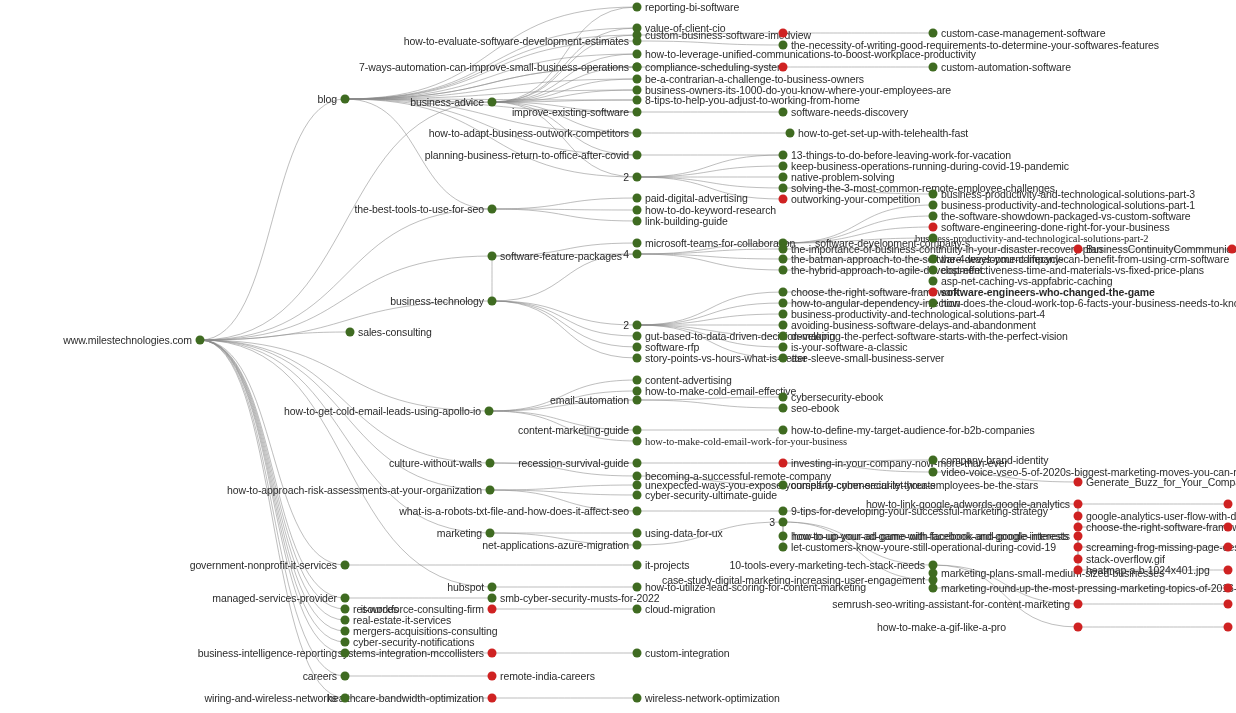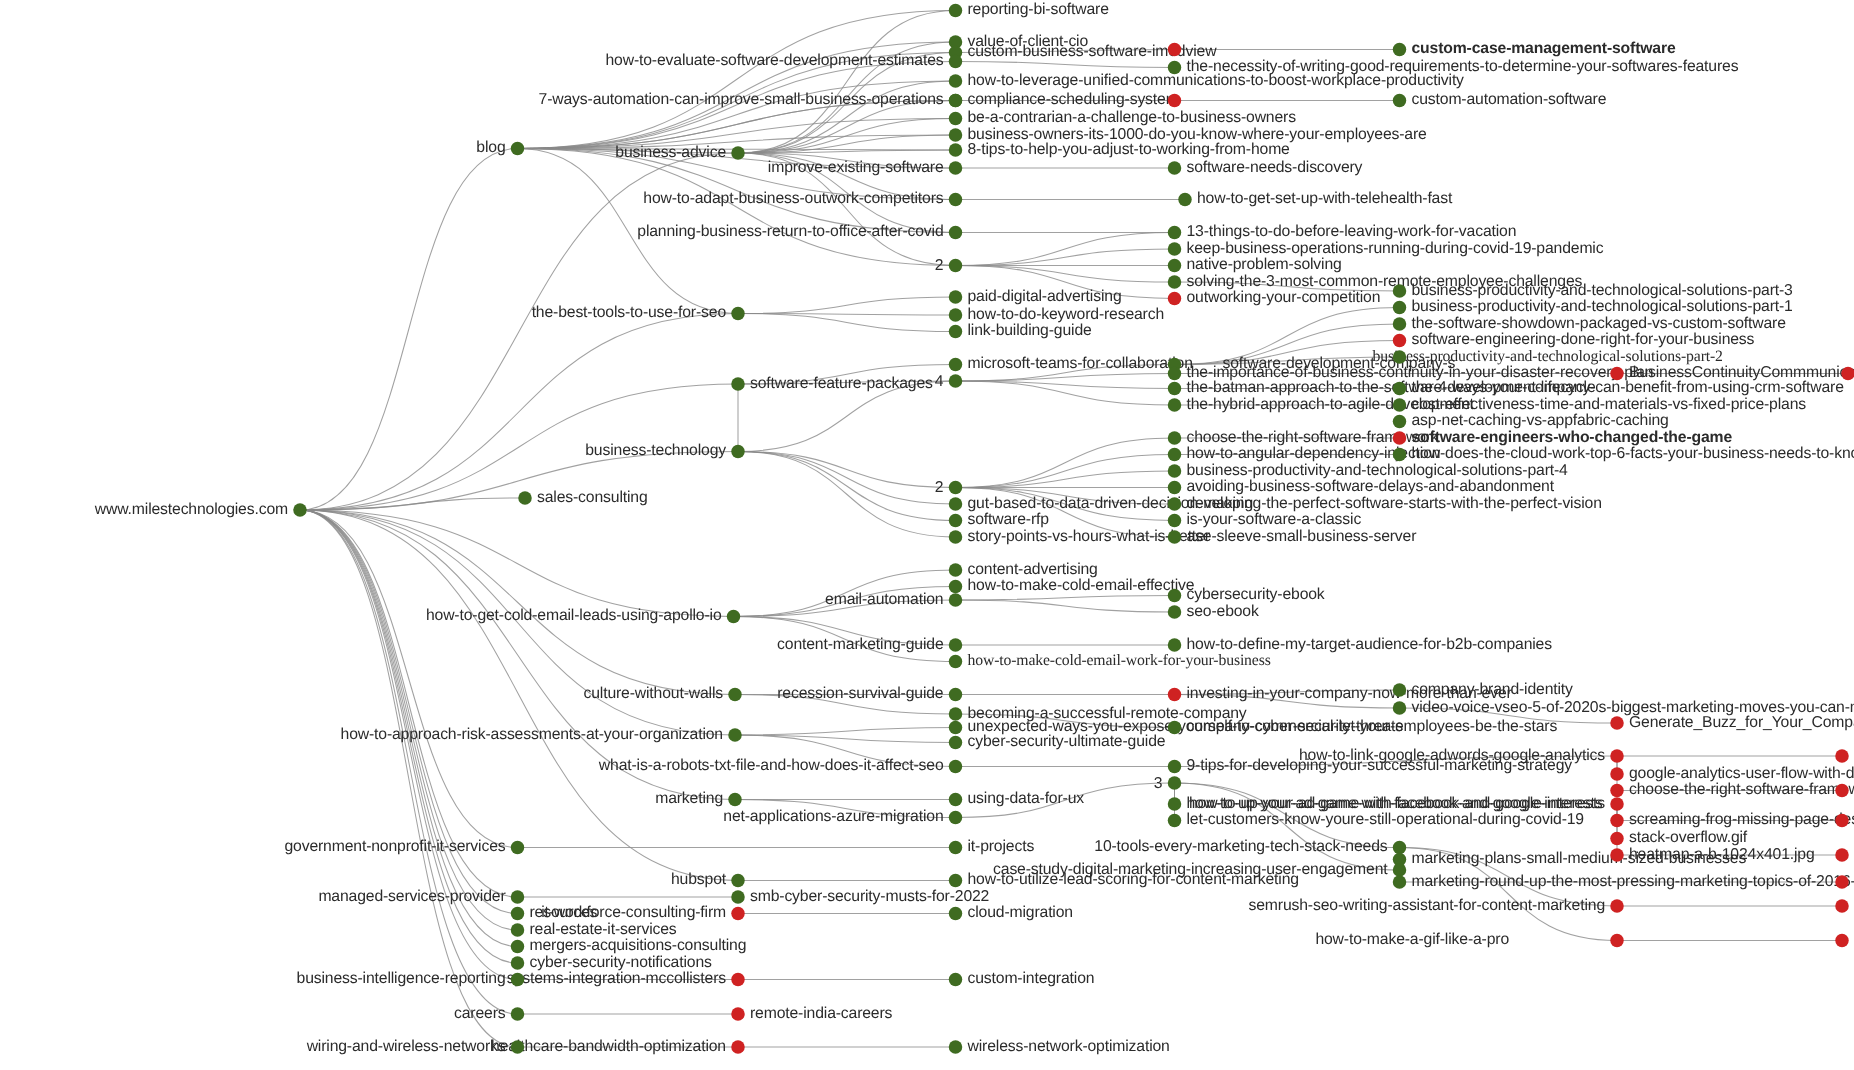--- a/index.html
+++ b/index.html
@@ -368,21 +368,21 @@
       <div class="lbl l" style="left: 941px; top: 573px;">marketing-plans-small-medium-sized-businesses</div>
       <div class="node ok" title="case-study-digital-marketing-increasing-user-engagement" style="left: 933px; top: 580px;"></div>
       <div class="lbl r" style="left: 925px; top: 580px;">case-study-digital-marketing-increasing-user-engagement</div>
       <div class="node ok" title="marketing-round-up-the-most-pressing-marketing-topics-of-2016-so-far" style="left: 933px; top: 588px;"></div>
       <div class="lbl l" style="left: 941px; top: 588px;">marketing-round-up-the-most-pressing-marketing-topics-of-2016-so-far</div>
       <div class="node err" title="semrush-seo-writing-assistant-for-content-marketing" style="left: 1078px; top: 604px;"></div>
       <div class="lbl r" style="left: 1070px; top: 604px;">semrush-seo-writing-assistant-for-content-marketing</div>
       <div class="node err" title="how-to-make-a-gif-like-a-pro" style="left: 1078px; top: 627px;"></div>
       <div class="lbl r" style="left: 1006px; top: 627px; padding-left: 20px;">how-to-make-a-gif-like-a-pro</div>
       <div class="node ok" title="custom-case-management-software" style="left: 933px; top: 33px;"></div>
-      <div class="lbl l" style="left: 941px; top: 33px; font-weight: bold;">custom-case-management-software</div>
+      <div class="lbl l" style="left: 941px; top: 33px;">custom-case-management-software</div>
       <div class="node ok" title="custom-automation-software" style="left: 933px; top: 67px;"></div>
       <div class="lbl l" style="left: 941px; top: 67px;">custom-automation-software</div>
       <div class="node ok" title="business-productivity-and-technological-solutions-part-3" style="left: 933px; top: 194px;"></div>
       <div class="lbl l" style="left: 941px; top: 194px;">business-productivity-and-technological-solutions-part-3</div>
       <div class="node ok" title="business-productivity-and-technological-solutions-part-1" style="left: 933px; top: 205px;"></div>
       <div class="lbl l" style="left: 941px; top: 205px;">business-productivity-and-technological-solutions-part-1</div>
       <div class="node ok" title="the-software-showdown-packaged-vs-custom-software" style="left: 933px; top: 216px;"></div>
       <div class="lbl l" style="left: 941px; top: 216px;">the-software-showdown-packaged-vs-custom-software</div>
       <div class="node err" title="software-engineering-done-right-for-your-business" style="left: 933px; top: 227px;"></div>
       <div class="lbl l" style="left: 941px; top: 227px;">software-engineering-done-right-for-your-business</div>

